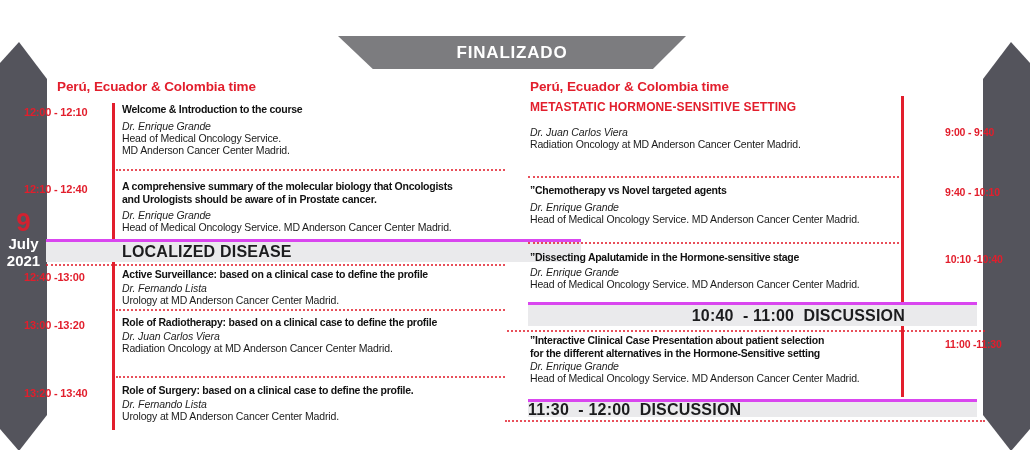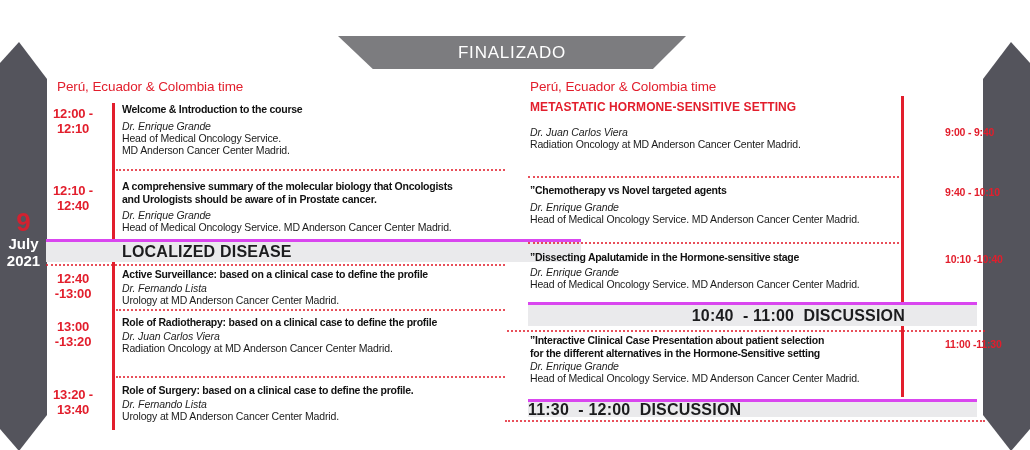--- a/index.html
+++ b/index.html
@@ -6,37 +6,37 @@
   .stage{
     position:relative;width:1030px;height:450px;overflow:hidden;
     background:#ffffff;font-family:"Liberation Sans",sans-serif;color:#131313;
   }
   
   .banner{
     position:absolute;left:338px;top:36px;width:348px;height:33px;
     background:#7c7c7f;clip-path:polygon(0 0,100% 0,90.5% 100%,10% 100%);
     display:flex;align-items:center;justify-content:center;
   }
-  .banner span{color:#fff;font-weight:normal;font-size:17px;letter-spacing:.8px;}
+  .banner span{color:#fff;font-weight:bold;font-size:17px;letter-spacing:.8px;}
   
   .panel{position:absolute;top:40px;width:47px;height:410px;background:#54545c;}
   .panel-left{left:0;clip-path:polygon(0 23px,19px 2px,47px 39px,47px 375px,19px 411px,0 389px);}
   .panel-right{left:983px;clip-path:polygon(47px 23px,28px 2px,0 39px,0 375px,28px 411px,47px 389px);}
   .date-block{position:absolute;left:0;width:100%;text-align:center;}
   .panel-left .date-block{top:170px;}
   .panel-right .date-block{top:184px;padding-left:48px;}
   .day-num{font-size:26px;font-weight:bold;color:#d22130;line-height:25px;}
   .monyr{font-size:15px;font-weight:bold;color:#ffffff;line-height:17px;}
   
-  .tz{position:absolute;font-size:13.5px;font-weight:normal;color:#e21e2c;letter-spacing:-.1px;}
+  .tz{position:absolute;font-size:13.5px;font-weight:bold;color:#e21e2c;letter-spacing:-.1px;}
   .setting{position:absolute;font-size:12px;font-weight:bold;color:#e21e2c;letter-spacing:.1px;}
   
   .vline{position:absolute;width:3px;background:#e21e2c;}
   
-  .time-l{position:absolute;left:38px;width:70px;text-align:center;font-size:13px;font-weight:bold;color:#e21e2c;letter-spacing:-.2px;}
+  .time-l{position:absolute;left:24px;width:70px;text-align:left;font-size:11px;font-weight:bold;color:#e21e2c;letter-spacing:-.2px;}
   .time-r{position:absolute;left:913px;width:75px;text-align:left;font-size:10.5px;font-weight:bold;color:#e21e2c;letter-spacing:-.2px;padding-left:32px;}
   
   .item{position:absolute;}
   .t{font-size:10.5px;font-weight:bold;line-height:12.6px;letter-spacing:-.25px;white-space:nowrap;color:#111;}
   .speaker{font-size:10.5px;font-style:italic;line-height:12.3px;margin-top:4px;letter-spacing:-.1px;color:#222;}
   .line{font-size:10.5px;line-height:12.3px;letter-spacing:-.15px;white-space:nowrap;color:#1b1b1b;}
   
   .dot{position:absolute;height:0;border-top:2px dotted rgba(226,30,44,.78);}
   
   .band{

